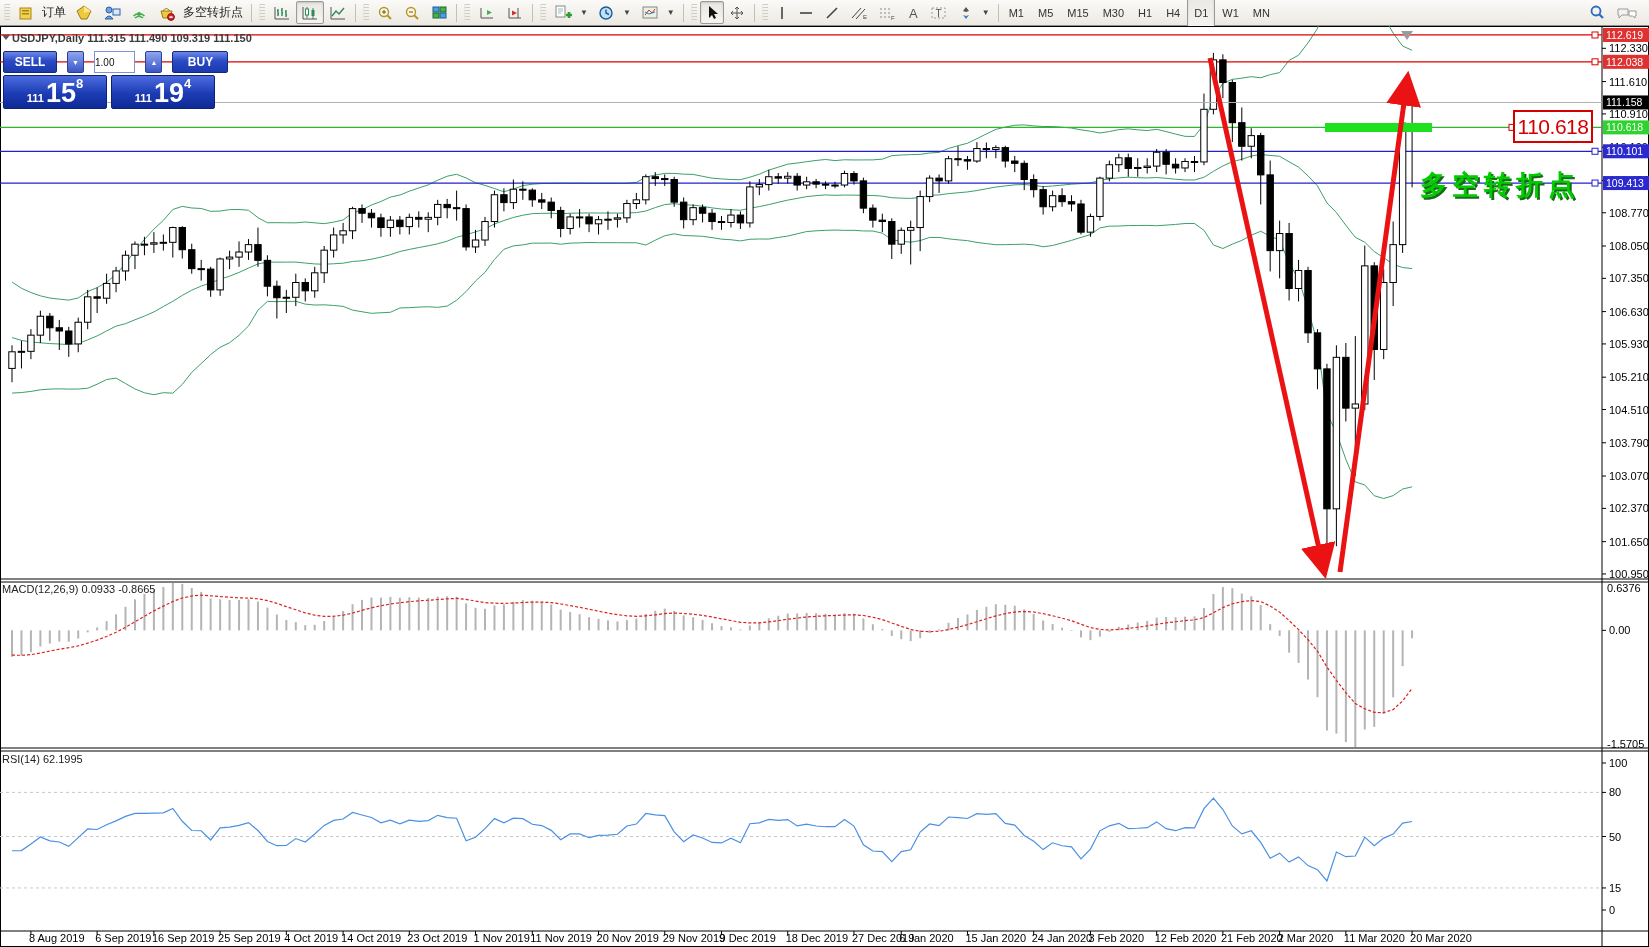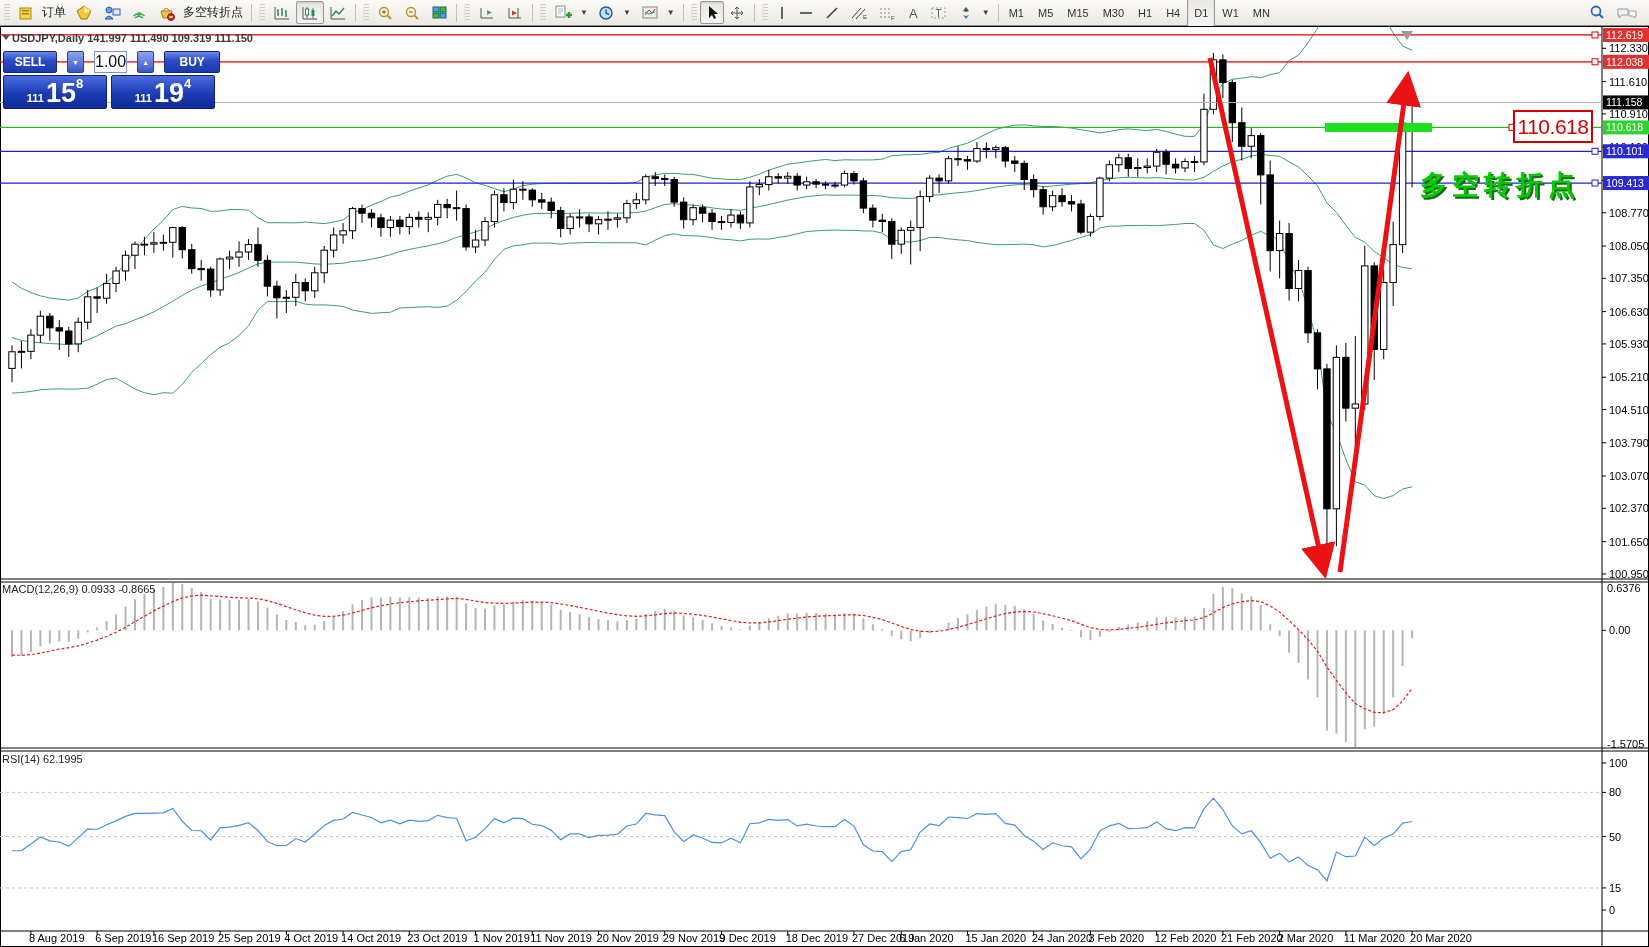--- a/index.html
+++ b/index.html
@@ -26,21 +26,21 @@
   .collapse-tri{position:absolute;left:2px;top:9px;width:0;height:0;z-index:5;
     border-left:4px solid transparent;border-right:4px solid transparent;border-top:5px solid #555;}
   
   .trade-panel{position:absolute;left:3px;top:25px;width:212px;z-index:6;font-family:"Liberation Sans",sans-serif;}
   .tp-row1{display:flex;height:22px;gap:10px;}
   .tp-btn{flex:0 0 52px;display:flex;align-items:center;justify-content:center;color:#fff;font-size:12px;font-weight:bold;
     background:linear-gradient(#6b87e9,#2a4ac4 45%,#1b3aae);border:1px solid #14297f;border-radius:2px;}
   .tp-step{flex:0 0 15px;display:flex;align-items:center;justify-content:center;color:#fff;font-size:7px;
     background:linear-gradient(#8fa5ee,#3a57c9);border:1px solid #2a3f96;border-radius:2px;}
   .tp-vol{flex:1;background:#fff;border:1px solid #7d92d8;display:flex;align-items:center;justify-content:flex-end;
-    padding-right:0;font-size:16px;color:#111;}
+    padding-right:20px;font-size:10px;color:#111;}
   .tp-row2{display:flex;gap:4px;margin-top:2px;height:34px;}
   .tp-price{flex:1;display:flex;align-items:flex-end;justify-content:center;color:#fff;
     background:linear-gradient(#4d6ce0,#1c3cb4 55%,#0e2a96);border:1px solid #0d2176;border-radius:2px;padding-bottom:2px;}
   .tp-price .pfx{font-size:11px;font-weight:bold;margin-right:2px;line-height:15px;}
   .tp-price .big{font-size:27px;font-weight:bold;line-height:26px;}
   .tp-price .sup{font-size:13px;font-weight:bold;line-height:13px;align-self:flex-start;margin-top:1px;}
 </style>
 </head>
 <body>
 
@@ -928,21 +928,21 @@
           <text font-family="&quot;Liberation Sans&quot;,sans-serif" x="1220.88" y="916">21 Feb 2020</text>
           <line x1="1279.64" y1="905" x2="1279.64" y2="909" stroke="#000"></line>
           <text font-family="&quot;Liberation Sans&quot;,sans-serif" x="1277.64" y="916">2 Mar 2020</text>
           <line x1="1345.8600000000001" y1="905" x2="1345.8600000000001" y2="909" stroke="#000"></line>
           <text font-family="&quot;Liberation Sans&quot;,sans-serif" x="1343.8600000000001" y="916">11 Mar 2020</text>
           <line x1="1412.0800000000002" y1="905" x2="1412.0800000000002" y2="909" stroke="#000"></line>
           <text font-family="&quot;Liberation Sans&quot;,sans-serif" x="1410.0800000000002" y="916">20 Mar 2020</text>
         </g>
       </svg>
     <div class="collapse-tri"></div>
-    <div class="symbol-title">USDJPY,Daily  141.997 111.490 109.319 111.150</div>
+    <div class="symbol-title">USDJPY,Daily  111.315 111.490 109.319 111.150</div>
     <div class="trade-panel">
       <div class="tp-row1">
         <div class="tp-btn">SELL</div>
         <div class="tp-step">▼</div>
         <div class="tp-vol">1.00</div>
         <div class="tp-step">▲</div>
         <div class="tp-btn" style="flex:0 0 54px">BUY</div>
       </div>
       <div class="tp-row2">
         <div class="tp-price">

